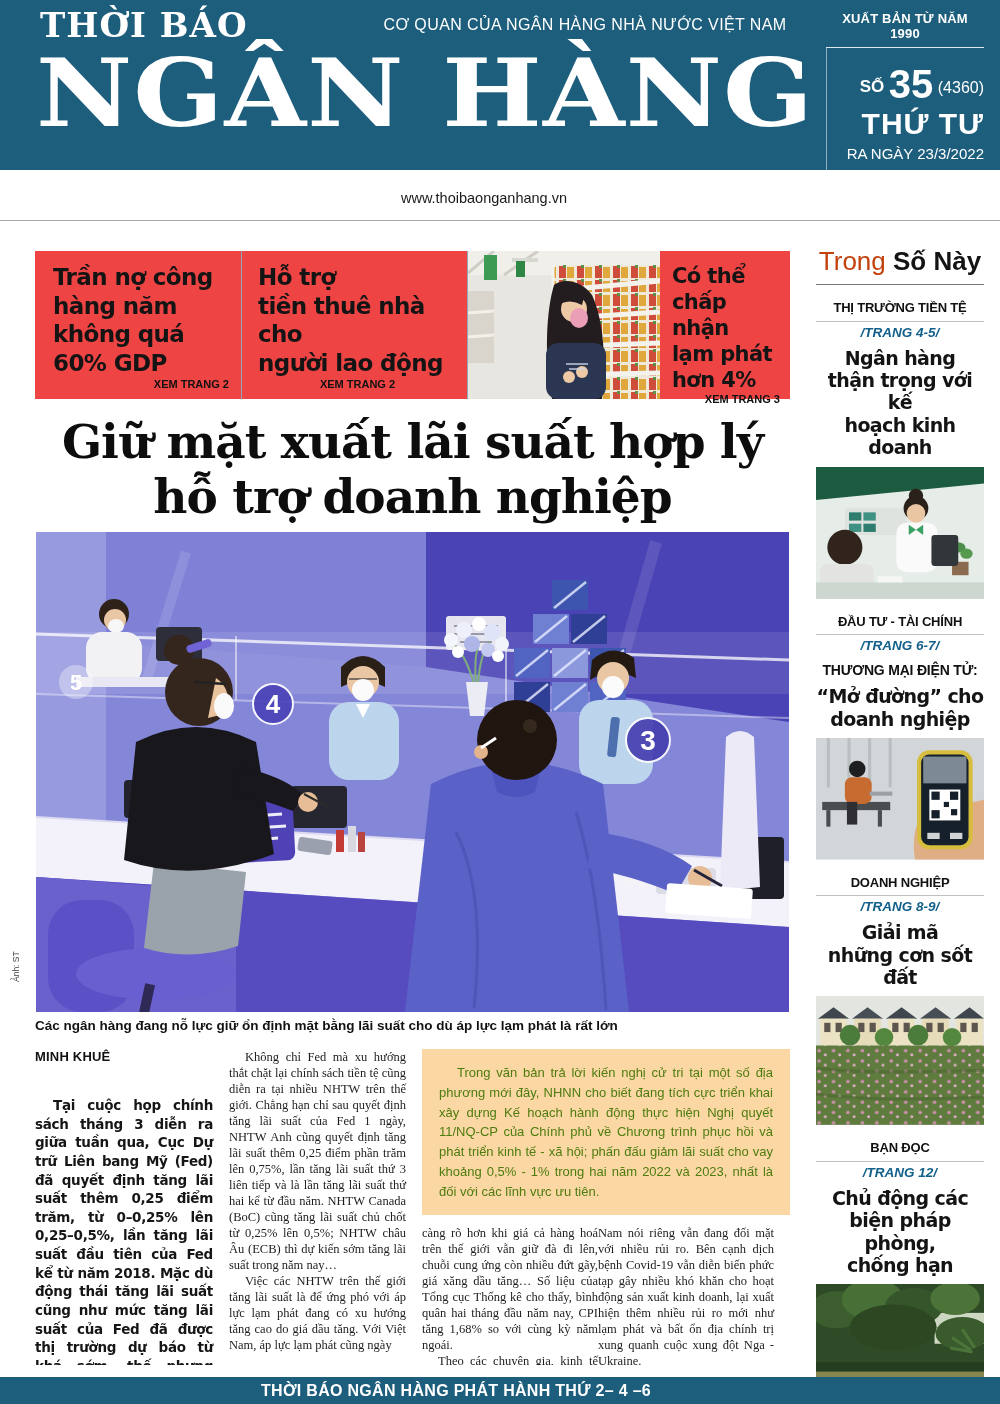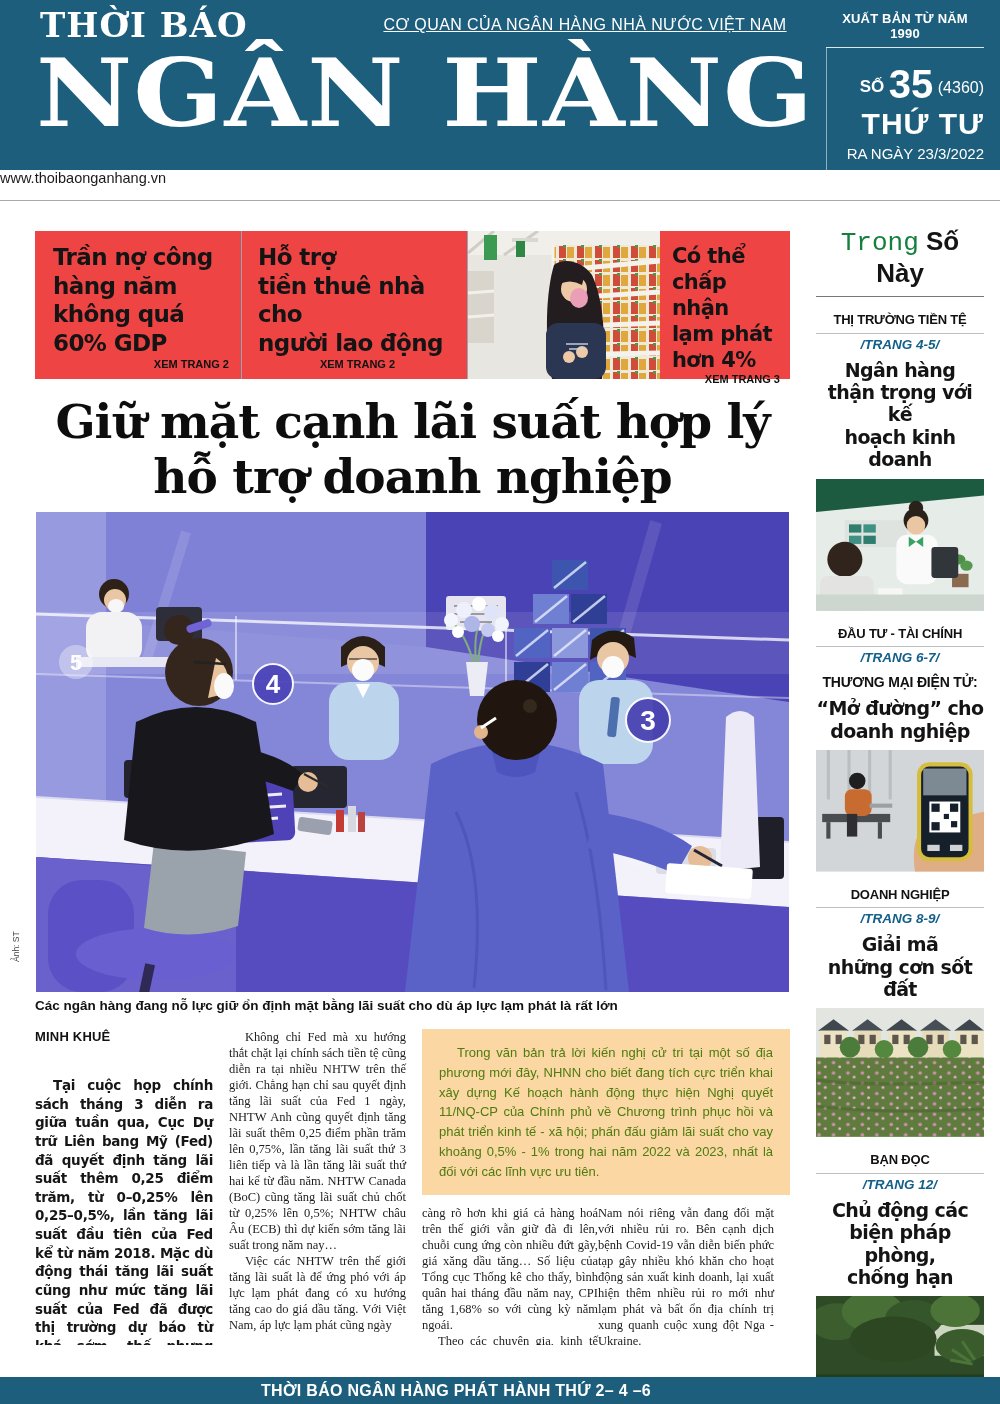--- a/index.html
+++ b/index.html
@@ -4,33 +4,33 @@
 <style>
   html,body{margin:0;padding:0;background:#fff;}
   .page{position:relative;width:1000px;height:1404px;background:#fff;overflow:hidden;
         font-family:"Liberation Sans",sans-serif;color:#111;}
   
   .hdr{position:relative;height:170px;background:#1d5e7d;color:#fff;}
   .logo1{position:absolute;left:40px;top:8px;font:bold 34px/1 "DejaVu Serif",serif;letter-spacing:1px;}
   .logo2{position:absolute;left:36px;top:46px;font:bold 94px/1 "DejaVu Serif",serif;
          transform:scaleX(1.12);transform-origin:left top;letter-spacing:1px;white-space:nowrap;}
   .tagline{position:absolute;left:370px;top:16px;width:430px;text-align:center;
-           font:16px "Liberation Sans",sans-serif;letter-spacing:.4px;text-decoration:underline;}
+           font:16px "Liberation Sans",sans-serif;letter-spacing:.4px;}
   .hdr-right{position:absolute;right:16px;top:11px;width:158px;text-align:center;}
   .since{font:bold 13px "Liberation Sans",sans-serif;padding-bottom:6px;
          border-bottom:1px solid rgba(255,255,255,.85);letter-spacing:.2px;}
   .issue-block{text-align:right;padding-top:14px;border-left:1px solid rgba(255,255,255,.5);}
   .iss-pre{font:bold 17px "Liberation Sans",sans-serif;vertical-align:6px;}
   .iss-num{font:bold 40px "Liberation Sans",sans-serif;}
   .iss-suf{font:16px "Liberation Sans",sans-serif;vertical-align:5px;}
   .weekday{font:bold 30px/1.1 "Liberation Sans",sans-serif;letter-spacing:1px;margin-top:0px;}
   .dateline{font:15px "Liberation Sans",sans-serif;margin-top:5px;}
   .price{font:bold 14px "Liberation Sans",sans-serif;margin-top:20px;}
-  .webrow{height:30px;line-height:30px;text-align:left;padding-right:32px;
-          font:14.5px "Liberation Sans",sans-serif;color:#1a1a1a;border-bottom:1px solid #a9a9a9;}
+  .webrow{height:30px;line-height:30px;text-align:center;padding-right:32px;
+          font:14.5px "Liberation Sans",sans-serif;color:#1a1a1a;border-bottom:1px solid #a9a9a9;margin-top:20px;}
   
   .content{display:flex;padding:0 16px 0 35px;gap:26px;margin-top:30px;}
   .main{width:755px;flex:none;}
   .aside{width:168px;flex:none;}
   
   .teasers{display:flex;height:148px;background:#ef4444;}
   .tz{display:flex;flex-direction:column;box-sizing:border-box;}
   .tz1{width:207px;padding:12px 12px 9px 18px;border-right:1px solid #90a9ba;}
   .tz2{width:226px;padding:12px 10px 9px 16px;border-right:1px solid #90a9ba;align-items:center;}
   .tzp{width:192px;flex:none;}
@@ -59,21 +59,21 @@
            text-indent:16px;color:#1c1c1c;}
   .serif p.noind{text-indent:0;}
   .hbox{background:#fbd7a3;padding:14px 17px;box-sizing:border-box;}
   .hbox p{margin:0;font:13px/1.52 "Liberation Sans",sans-serif;text-align:justify;
           text-indent:18px;color:#4d7c0f;}
   .cd-cols{display:flex;margin-top:10px;}
   .colC,.colD{width:176px;flex:none;}
   
   .aside-title{text-align:center;font:26px "Liberation Sans",sans-serif;
                padding-bottom:7px;border-bottom:1px solid #777;margin-top:-5px;}
-  .t-light{color:#15803d;font-family:Liberation Mono, monospace;}
+  .t-light{color:#c2410c;}
   .t-bold{color:#141414;font-weight:bold;}
   .sec{margin-top:15px;text-align:center;}
   .sec-label{font:bold 13px/1.2 "Liberation Sans",sans-serif;letter-spacing:-.2px;
              padding-bottom:5px;border-bottom:1px solid #bfbfbf;}
   .sec-page{font:bold italic 13.5px "Liberation Sans",sans-serif;color:#13608a;margin-top:3px;}
   .sec-kicker{font:bold 14px "Liberation Sans",sans-serif;margin-top:9px;letter-spacing:-.2px;}
   .sec-title{font:bold 19px/1.18 "DejaVu Sans",sans-serif;letter-spacing:-.6px;
              margin:7px 0 8px 0;white-space:pre-line;color:#141414;}
   .sec-photo svg{display:block;width:100%;height:auto;}
   
@@ -163,21 +163,21 @@
         </div>
         <div class="tz tz3">
           <div class="tz-title">Có thể
 chấp nhận
 lạm phát
 hơn 4%</div>
           <div class="tz-page">XEM TRANG 3</div>
         </div>
       </div>
 
-      <h1 class="headline">Giữ mặt cạnh lãi suất hợp lý
+      <h1 class="headline">Giữ mặt xuất lãi suất hợp lý
 hỗ trợ doanh nghiệp</h1>
 
       <div class="photo-wrap">
         <svg viewBox="0 0 753 480" width="755" height="480">
           <rect width="753" height="480" fill="#8486d8"></rect>
           <rect width="70" height="480" fill="#989ae0"></rect>
           <polygon points="70,0 390,0 390,135 70,110" fill="#7f81d6"></polygon>
           <polygon points="390,0 753,0 753,190 390,135" fill="#4a43b5"></polygon>
           <rect x="0" y="100" width="753" height="62" fill="#ffffff" opacity=".10"></rect>
           <path d="M0 102 L753 128" stroke="#fff" stroke-width="3" opacity=".75" fill="none"></path>

